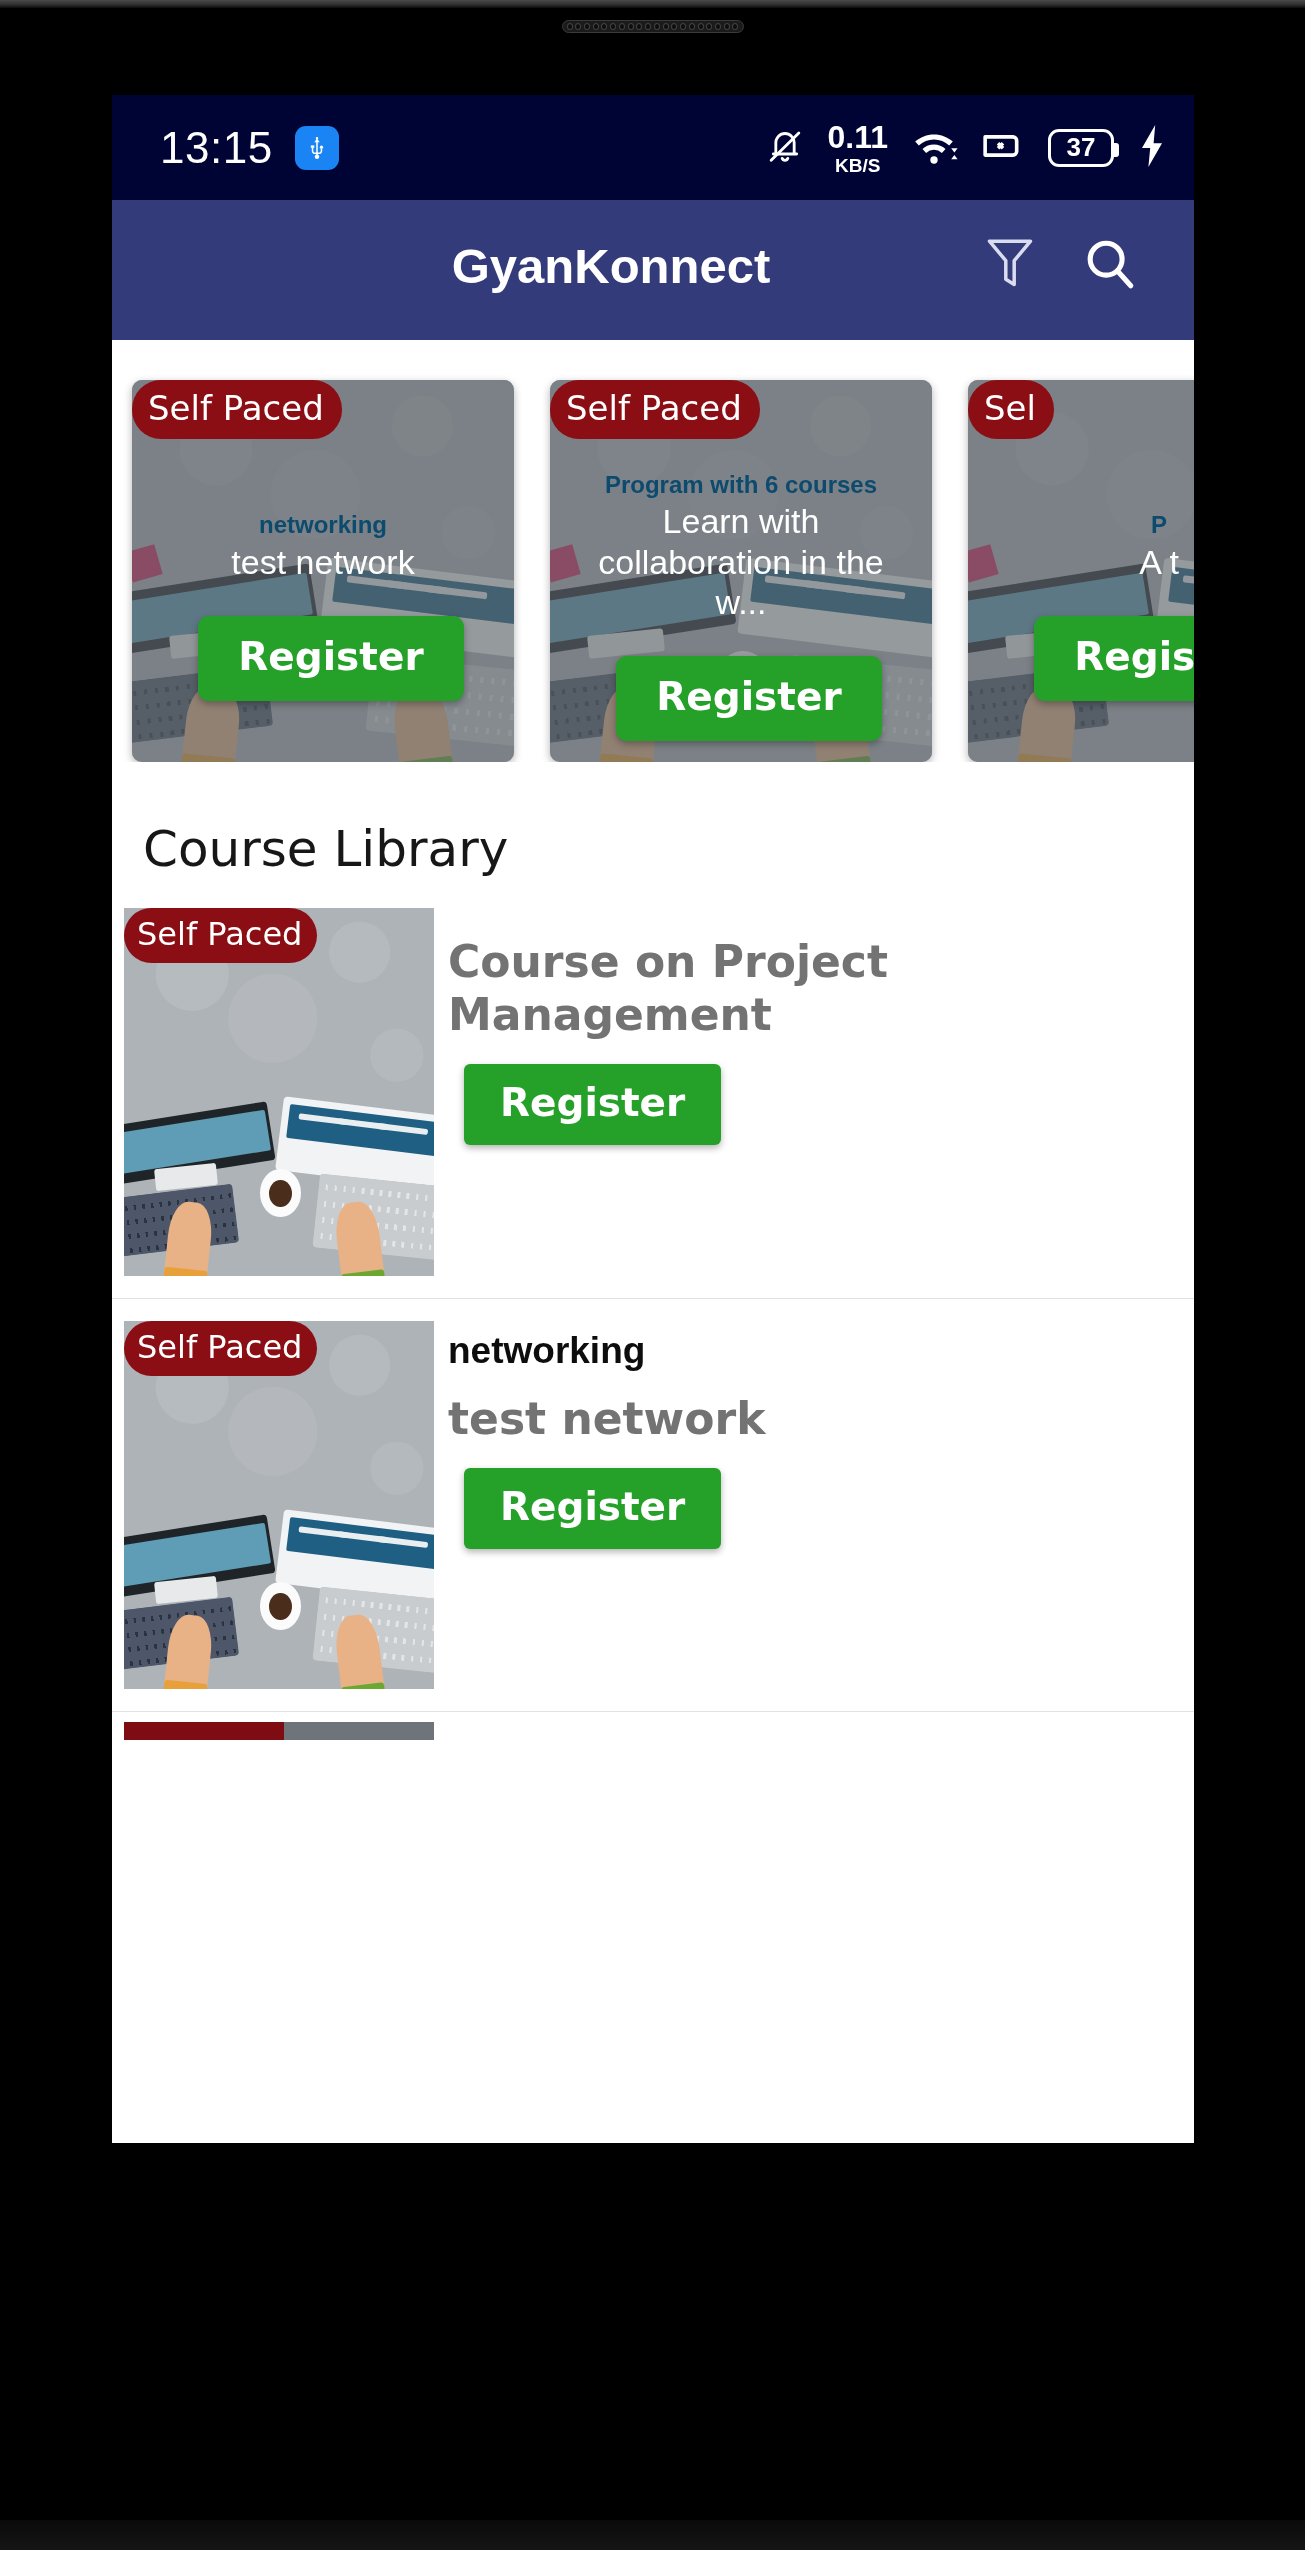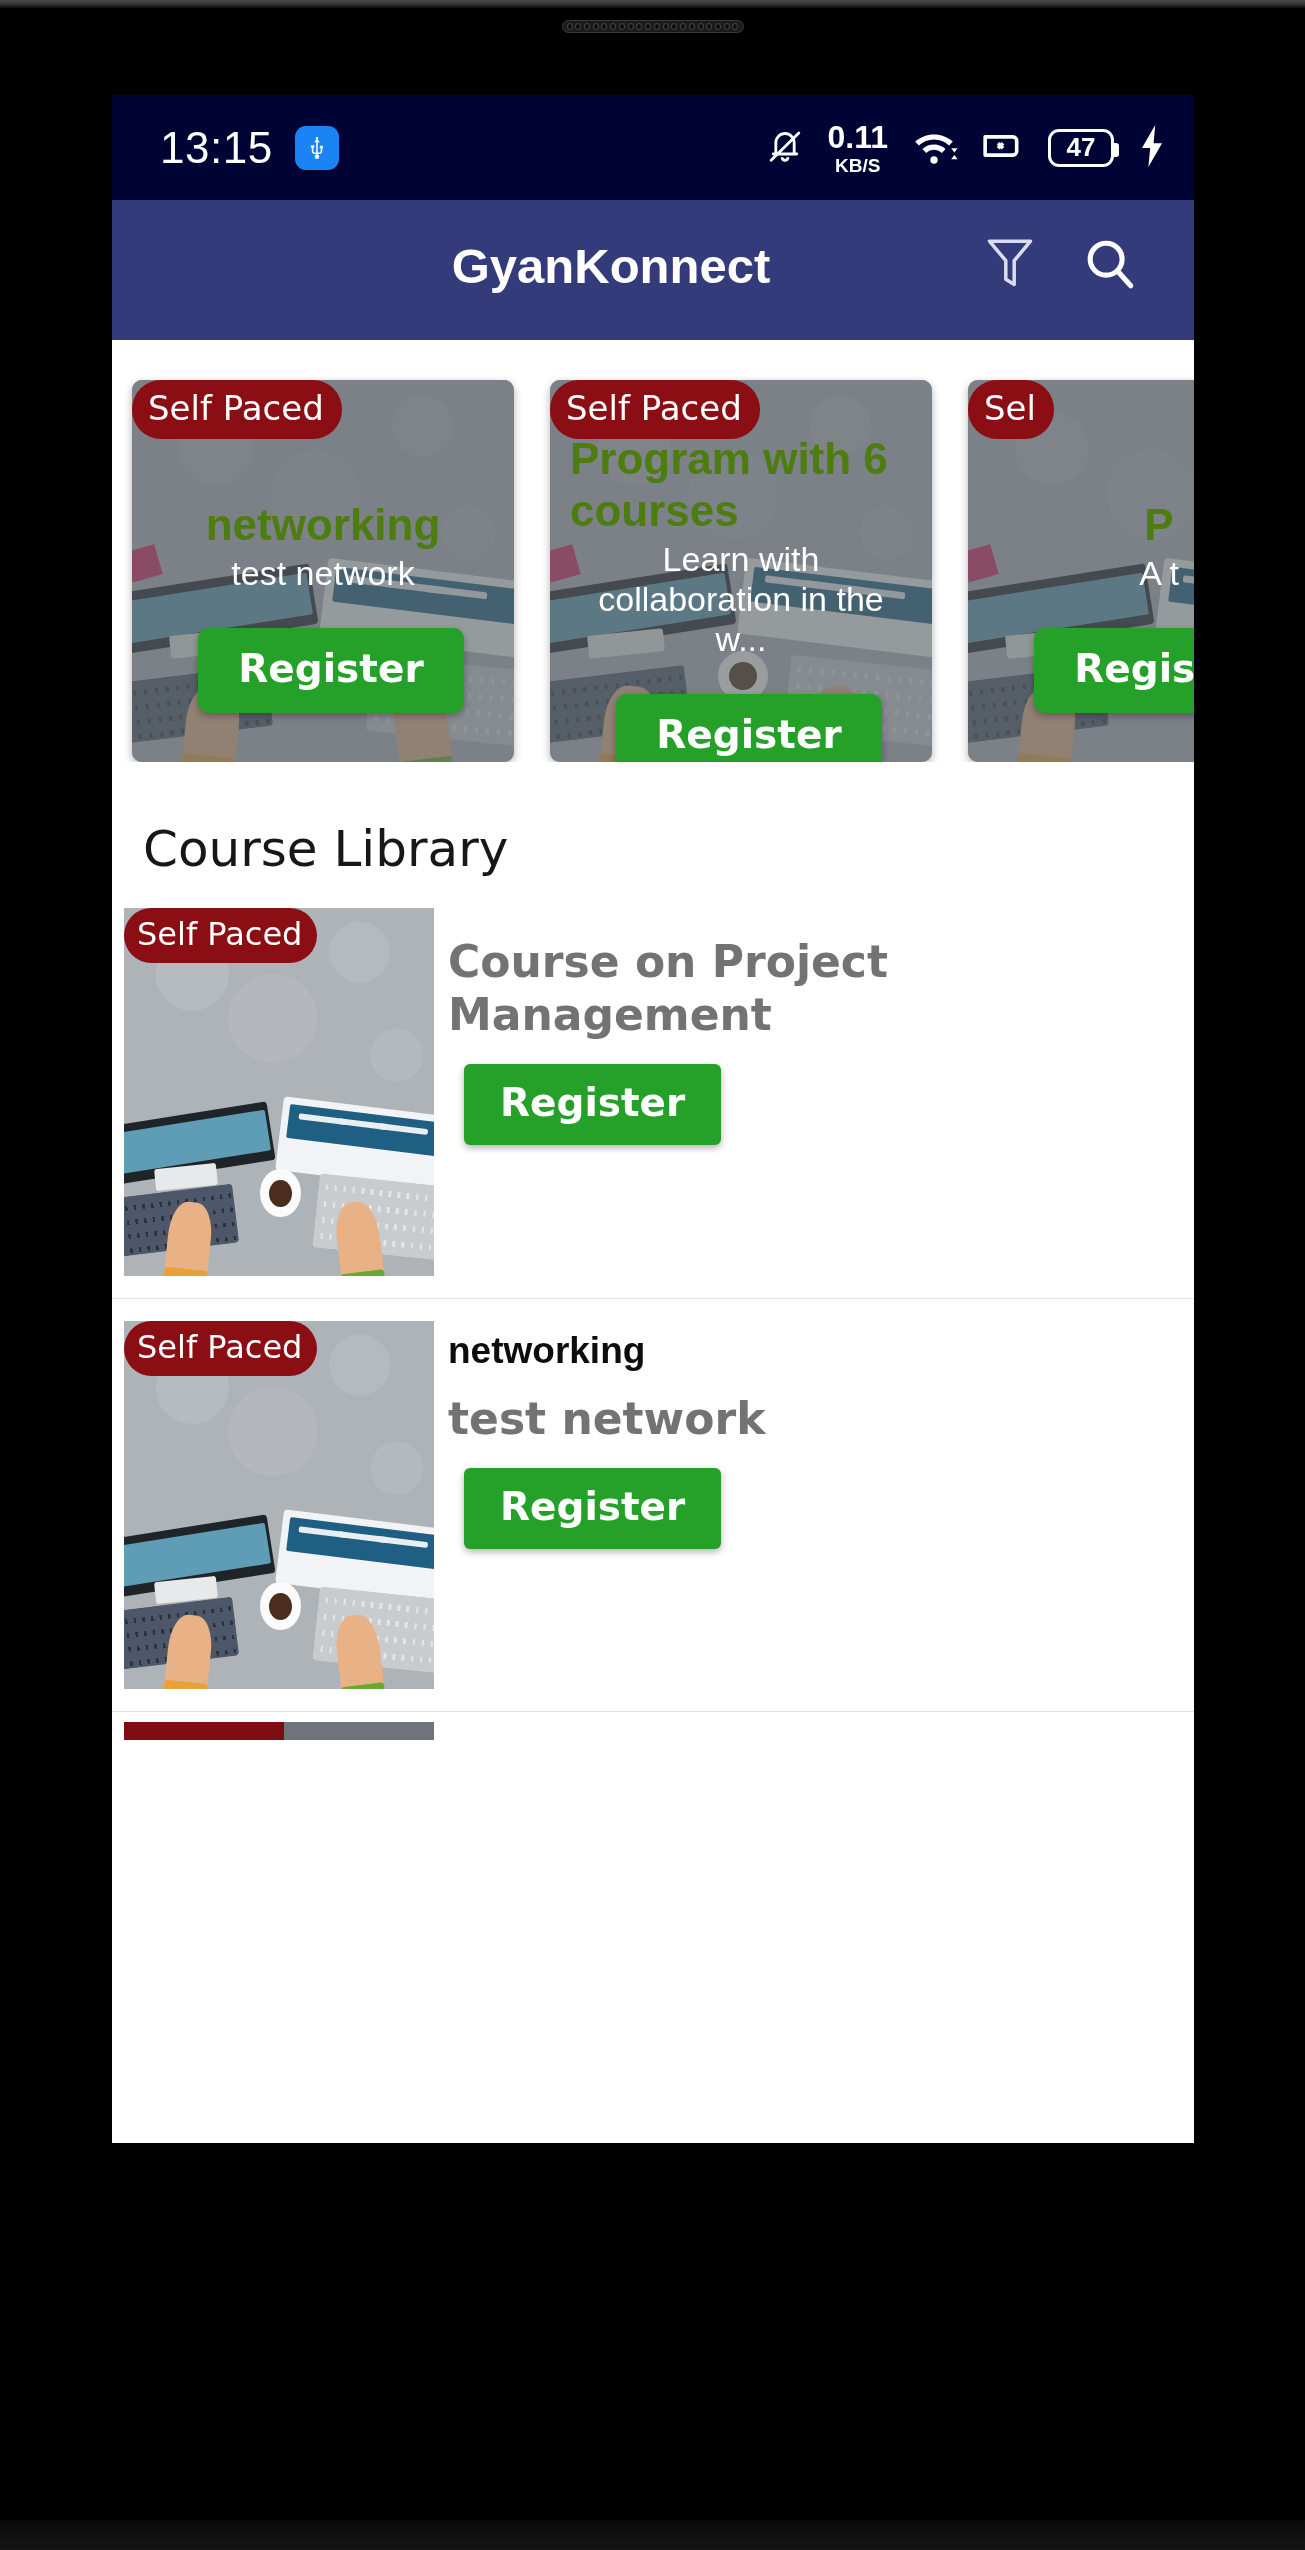--- a/index.html
+++ b/index.html
@@ -224,21 +224,21 @@
     font-family:"DejaVu Sans", sans-serif;
     white-space:nowrap;
     border-radius:29px;
   }
   .rec-card-body{
     position:absolute;inset:0;z-index:3;
     display:flex;flex-direction:column;align-items:center;justify-content:center;
     padding:70px 20px 0;
   }
   .rec-title{
-    color:#4d7c0f;font-size:44px;font-weight:700;text-align:left;line-height:1.18;
+    color:#0c4a6e;font-size:24px;font-weight:700;text-align:left;line-height:1.18;
     font-family:"Liberation Sans", sans-serif;
   }
   .rec-sub{
     color:#fff;font-size:34px;font-weight:400;text-align:center;line-height:1.18;
     margin-top:2px;
     font-family:"Liberation Sans", sans-serif;
   }
   .btn-register{
     background:#25a12a;color:#fff;border:none;
     font-size:39px;font-weight:700;
@@ -383,21 +383,21 @@
         </span>
 
         <span>
           <svg width="46" height="38" viewBox="0 0 24 20" fill="none" stroke="#fff" stroke-width="1.9" stroke-linejoin="round">
             <path d="M2.6 5.2h14.6a2 2 0 0 1 2 2v5.6a2 2 0 0 1-2 2H2.6z"></path>
             <path d="M9.4 8.6l2.6 2.6M12 8.6l-2.6 2.6"></path>
           </svg>
         </span>
 
         <div id="battery-pill">
-          <span id="battery-level">47</span>
+          <span id="battery-level">37</span>
         </div>
 
         <span>
           <svg width="32" height="44" viewBox="0 0 12 22" fill="#fff">
             <path d="M7.6 0.5L1 12h4.1L4.2 21.5 11 9.6H6.8z"></path>
           </svg>
         </span>
       </div>
     </div>
 

